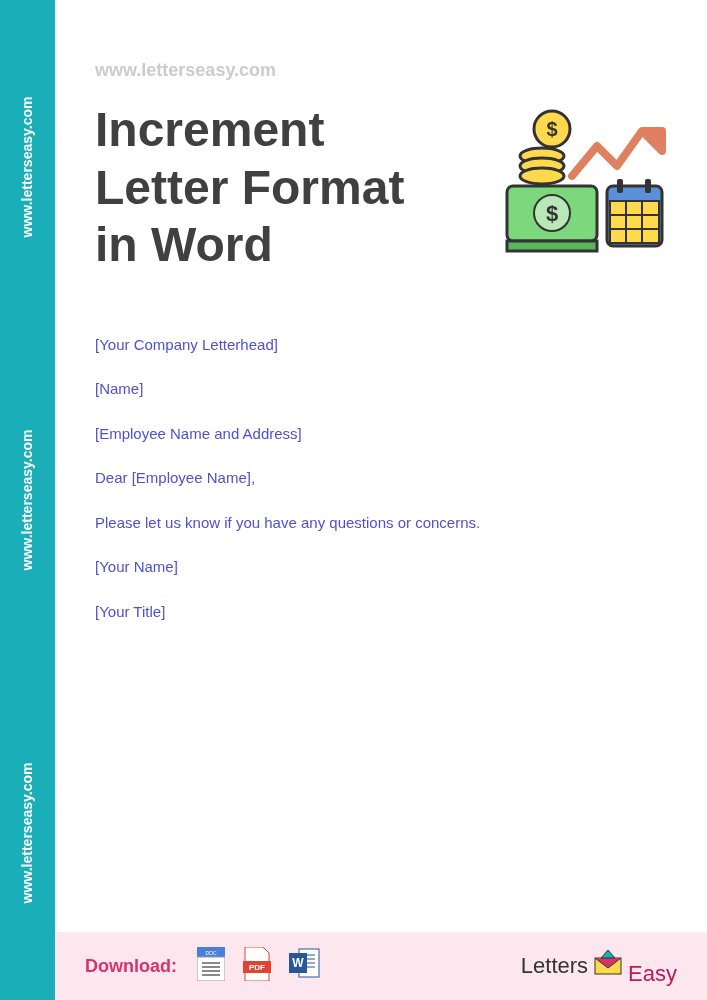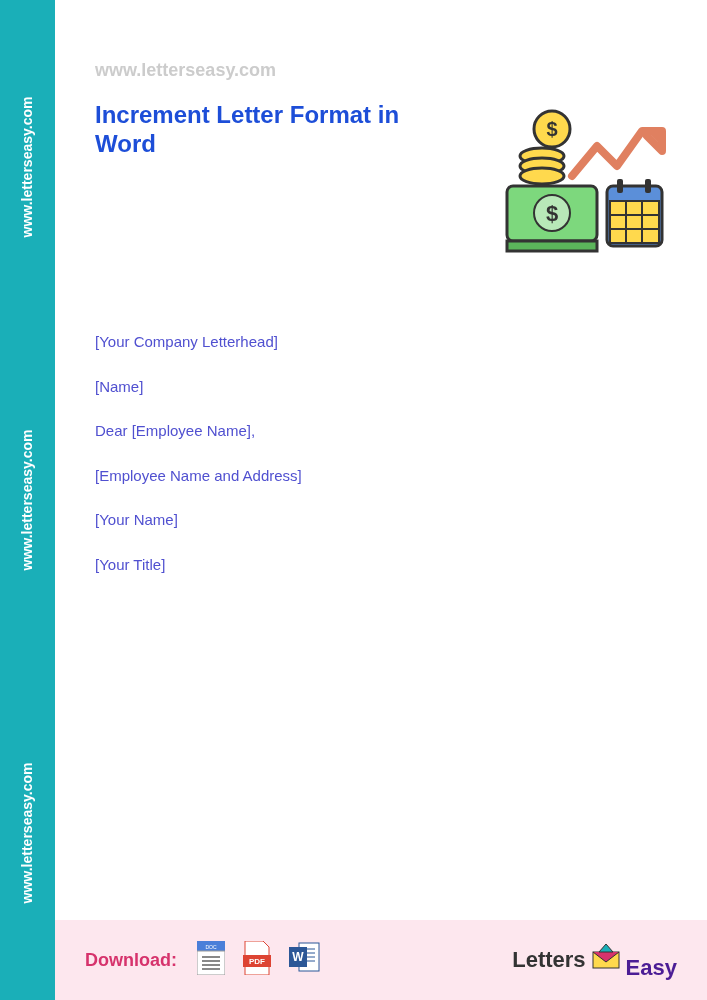--- a/index.html
+++ b/index.html
@@ -44,68 +44,68 @@
       font-weight: bold;
       margin-bottom: 20px;
     }
     .header-row {
       display: flex;
       justify-content: space-between;
       align-items: flex-start;
       margin-bottom: 60px;
     }
     .title {
-      color: #1d4ed8;
-      font-size: 24px;
+      color: #404040;
+      font-size: 48px;
       font-weight: bold;
       line-height: 1.2;
       max-width: 320px;
     }
     .graphic {
       width: 200px;
       height: 170px;
       position: relative;
     }
     .letter-body p {
       color: #5050d0;
       font-size: 15px;
       line-height: 1.5;
       margin-bottom: 22px;
     }
     .footer {
       position: absolute;
       left: 55px;
       bottom: 0;
       width: 652px;
-      height: 80px;
+      height: 68px;
       background: #fde7ee;
       display: flex;
       align-items: center;
       padding: 0 30px;
     }
     .download-label {
       color: #d6336c;
       font-size: 18px;
       font-weight: bold;
       margin-right: 20px;
     }
     .download-icons {
       display: flex;
       gap: 18px;
     }
     .logo {
       margin-left: auto;
       font-size: 22px;
-      font-weight: bold;
+      font-weight: normal;
       display: flex;
       align-items: center;
       gap: 5px;
     }
     .logo-letters { color: #333; }
-    .logo-easy { color: #4c1d95; margin-top: 16px; }
+    .logo-easy { color: #be185d; margin-top: 16px; }
   </style>
 </head>
 <body>
 
 <div class="sidebar">
   <div class="sidebar-text">www.letterseasy.com</div>
   <div class="sidebar-text">www.letterseasy.com</div>
   <div class="sidebar-text">www.letterseasy.com</div>
 </div>
 
@@ -139,22 +139,23 @@
         <line x1="175" y1="100" x2="175" y2="142" stroke="#333" stroke-width="2"></line>
         <rect x="150" y="78" width="6" height="14" rx="2" fill="#333"></rect>
         <rect x="178" y="78" width="6" height="14" rx="2" fill="#333"></rect>
       </svg>
     </div>
   </div>
 
   <div class="letter-body">
     <p>[Your Company Letterhead]</p>
     <p>[Name]</p>
+    <p>[Employee Name and Address]</p>
     <p>Dear [Employee Name],</p>
-    <p>[Employee Name and Address]</p>
+    <p>Please let us know if you have any questions or concerns.</p>
     <p>[Your Name]</p>
     <p>[Your Title]</p>
   </div>
 </div>
 
 <div class="footer">
   <span class="download-label">Download:</span>
   <div class="download-icons">
     <span>
       <svg width="28" height="34" viewBox="0 0 28 34">

